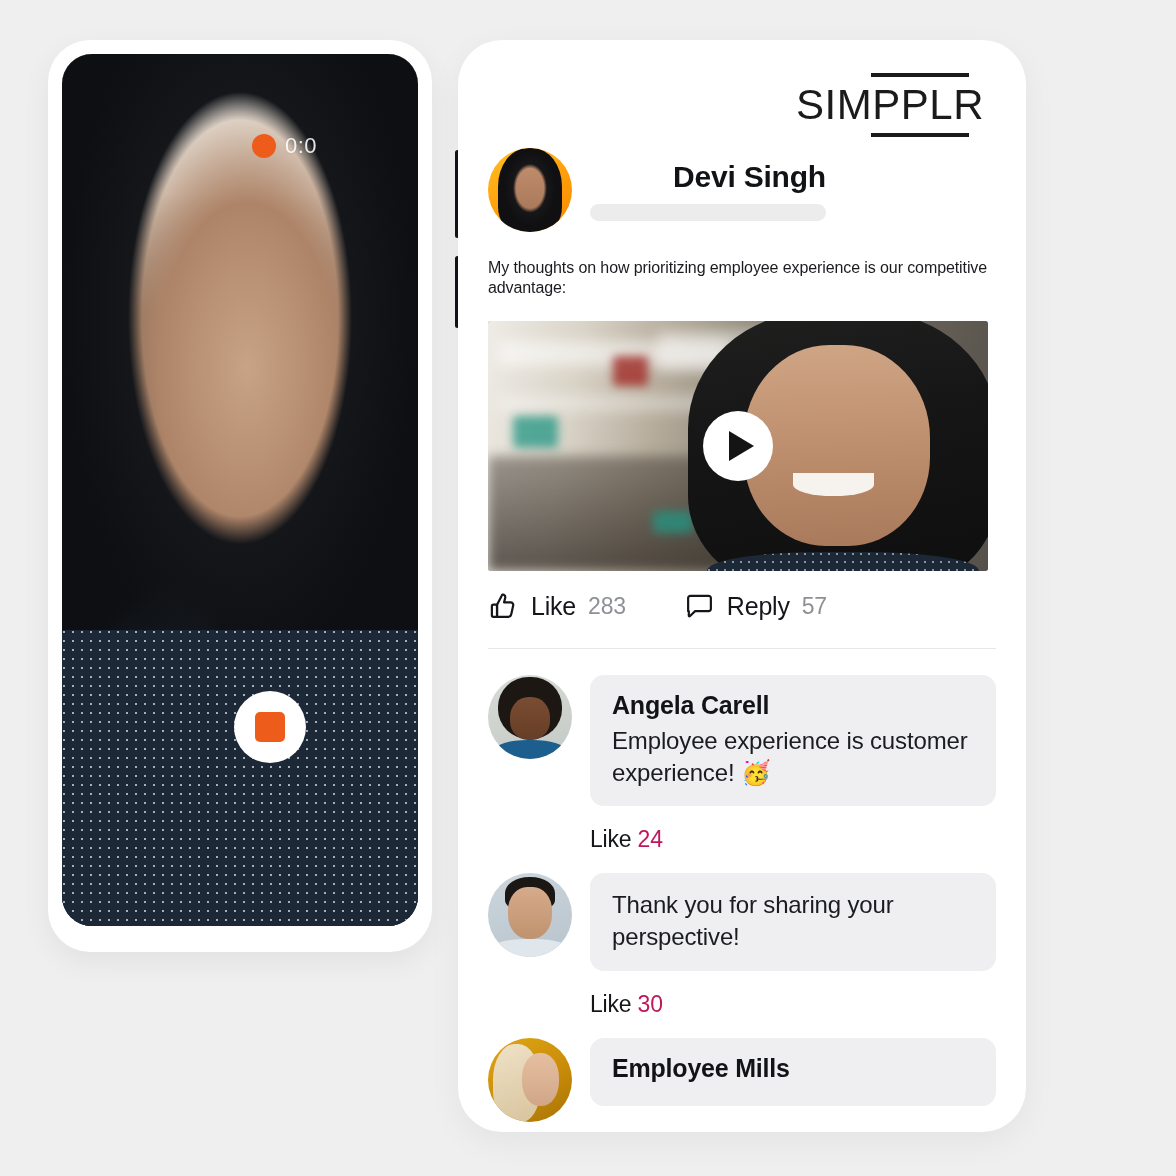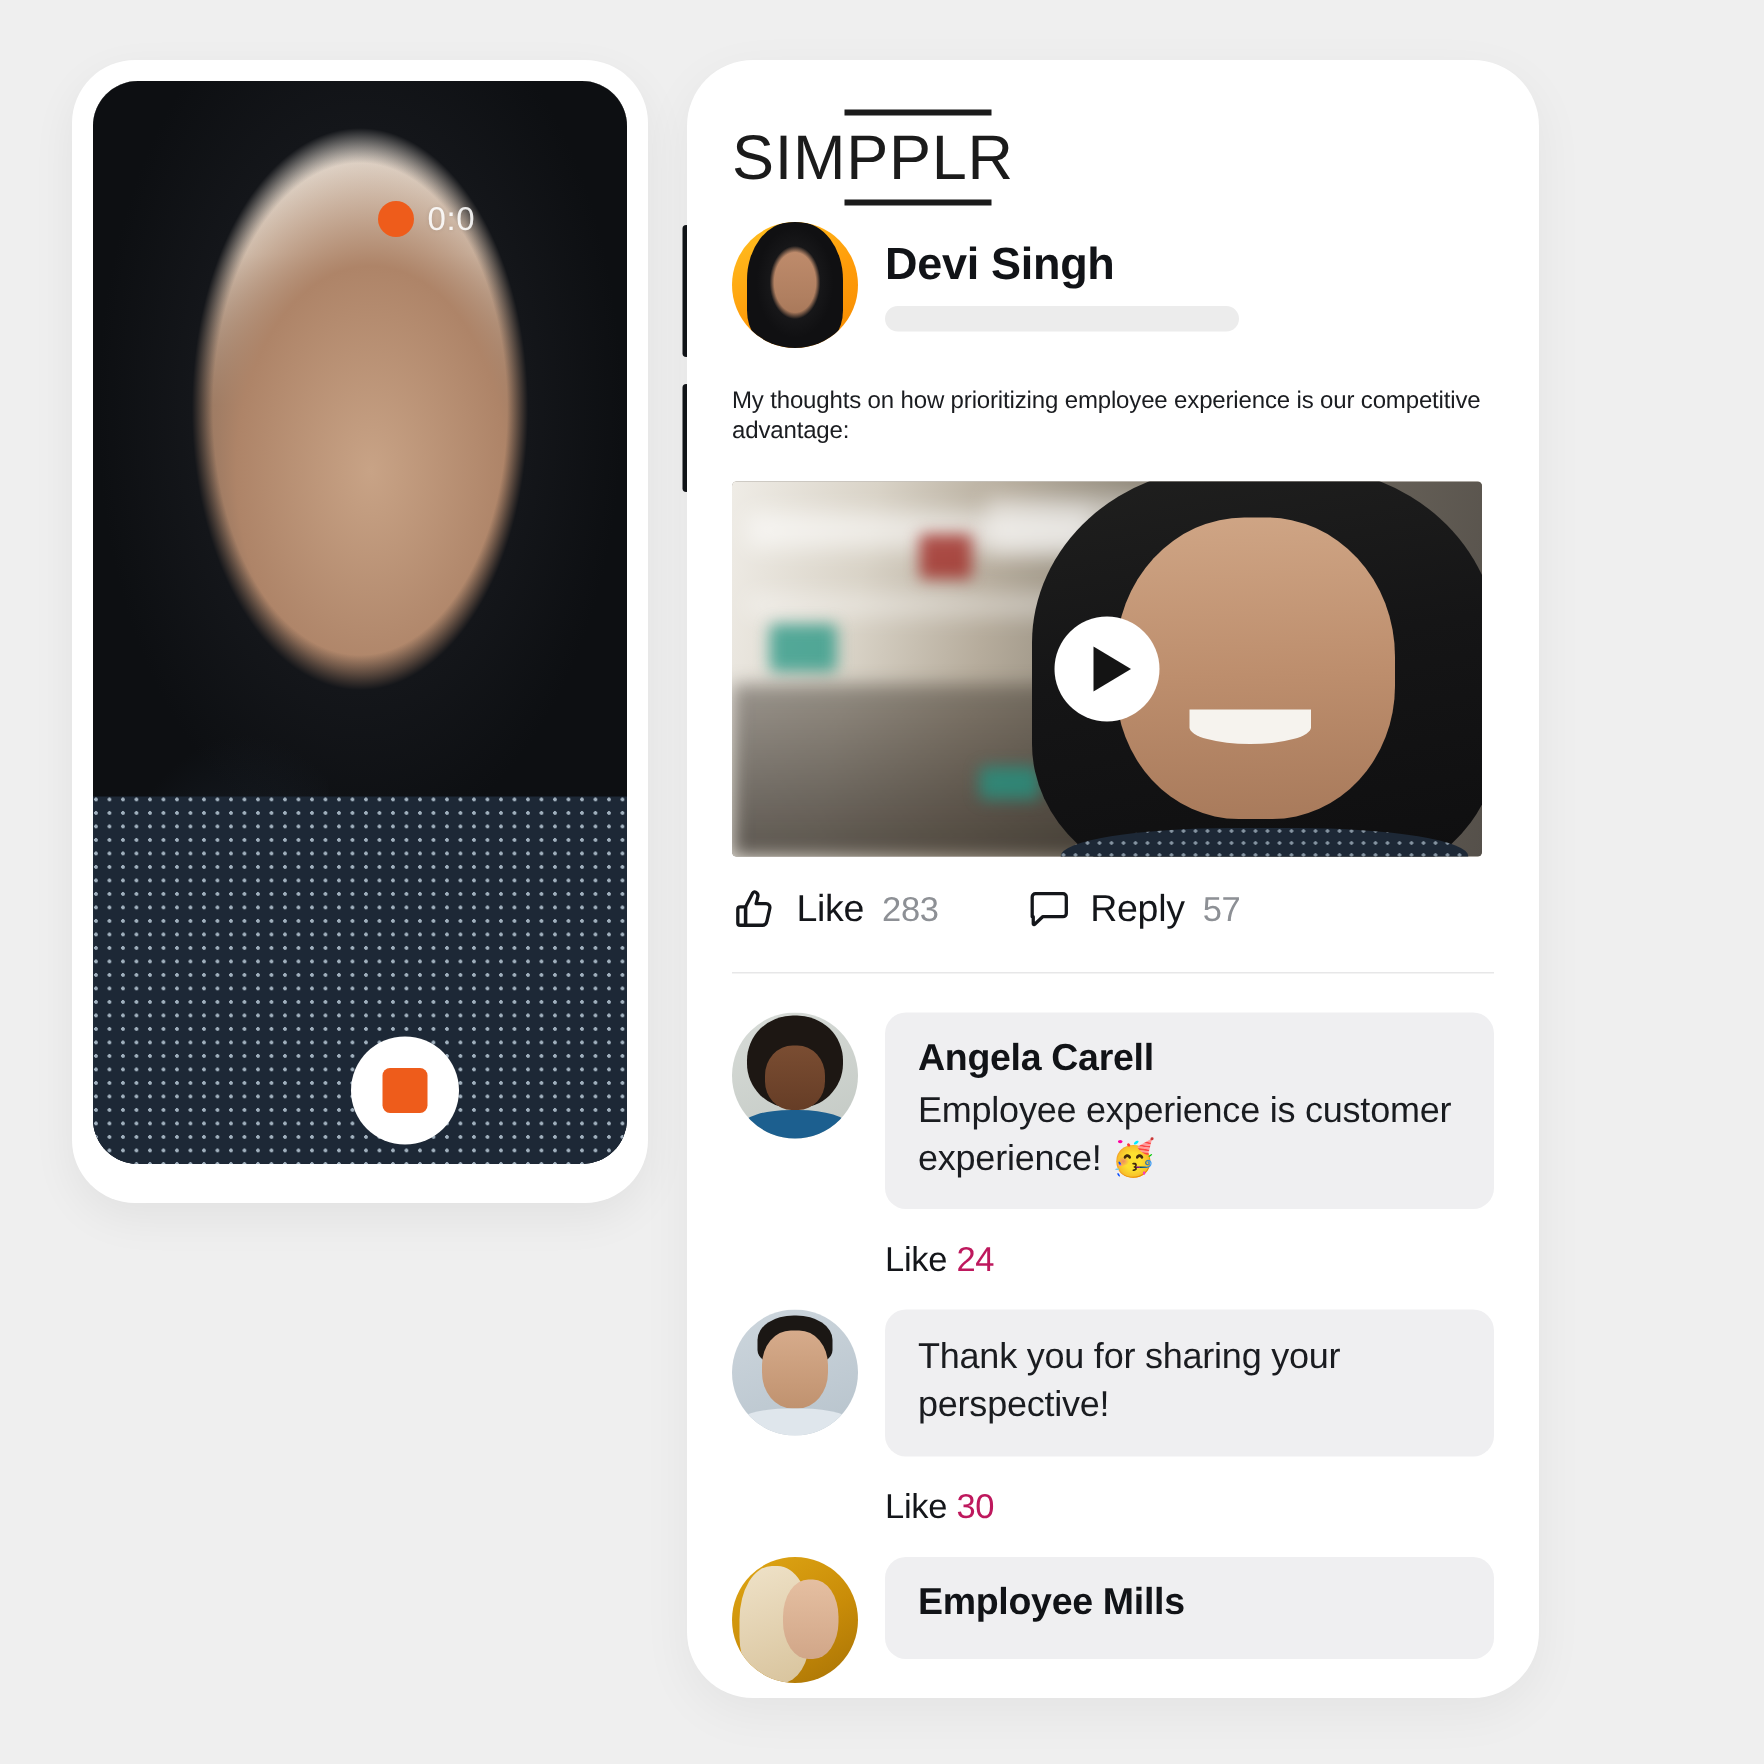--- a/index.html
+++ b/index.html
@@ -18,21 +18,21 @@
     height: 1176px;
     background: #efefef;
   }
 
   
   #phone-recorder {
     position: absolute;
     left: 48px;
     top: 40px;
     width: 384px;
-    height: 762px;
+    height: 912px;
     background: #ffffff;
     border-radius: 42px;
     box-shadow: 0 10px 30px rgba(0,0,0,0.06);
   }
   #phone-recorder .screen {
     position: absolute;
     left: 14px;
     top: 14px;
     right: 14px;
     bottom: 26px;
@@ -126,20 +126,21 @@
     height: 1092px;
     background: #ffffff;
     border-radius: 44px;
     box-shadow: 0 10px 34px rgba(0,0,0,0.05);
     padding: 44px 30px 30px 30px;
     overflow: hidden;
   }
 
   #brand-logo {
     display: flex;
+    justify-content: flex-end;
     padding-right: 12px;
     margin-bottom: 22px;
   }
   .logo-wordmark {
     position: relative;
     font-size: 42px;
     font-weight: 400;
     letter-spacing: 0.5px;
     color: #1b1b1b;
     line-height: 1;
@@ -154,20 +155,21 @@
   }
   .logo-bar.top { top: -11px; }
   .logo-bar.bottom { bottom: -11px; }
 
   
   #post-header {
     display: flex;
     align-items: center;
     gap: 18px;
     margin-bottom: 26px;
+    text-align: right;
   }
   .avatar {
     border-radius: 50%;
     overflow: hidden;
     flex: 0 0 auto;
     position: relative;
   }
   #author-avatar { width: 84px; height: 84px; }
 
   

